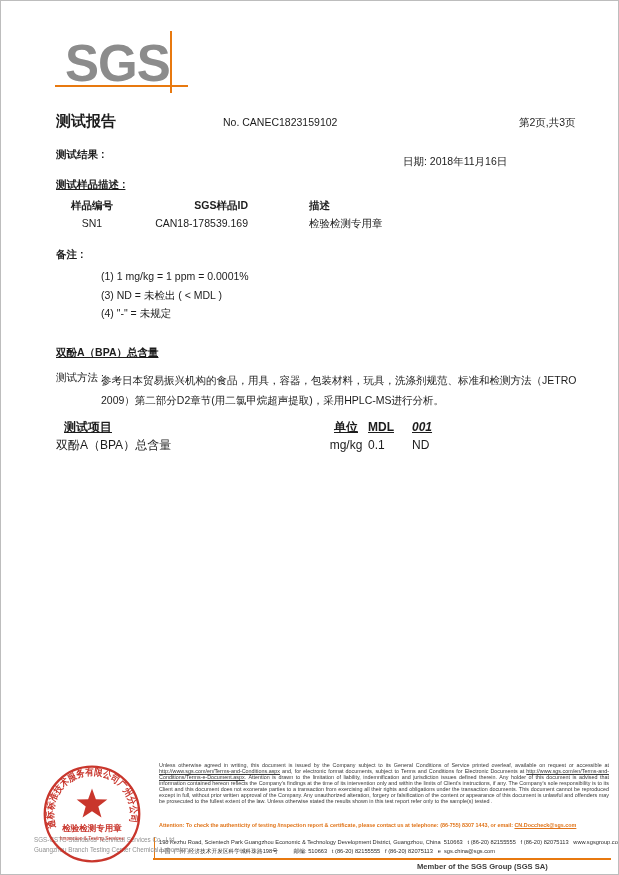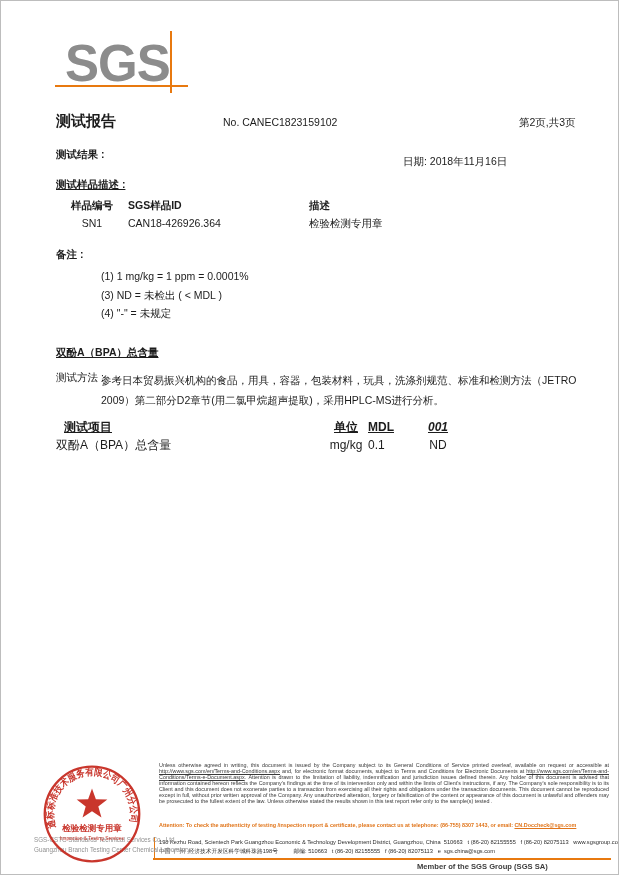--- a/index.html
+++ b/index.html
@@ -18,31 +18,31 @@
   
   .report-title { font-size:15px; font-weight:bold; }
   .hdr { font-size:10.5px; }
 
   .body-txt { font-size:10.5px; }
 
   
   .stable { border-collapse:collapse; font-size:10.5px; }
   .stable td { padding:0 0 4px 0; vertical-align:top; }
   .c1 { width:72px; text-align:center; }
-  .c2 { width:120px; text-align:left; }
+  .c2 { width:120px; text-align:right; }
   .c3 { padding-left:61px !important; text-align:left; }
 
   .remarks div { line-height:18.5px; }
 
   
   .rrow { display:flex; line-height:18px; font-size:12px; }
   .r-item { width:268px; }
   .r-unit { width:44px; text-align:center; }
   .r-mdl  { width:44px; }
-  .r-001  { width:52px; text-align:center; }
+  .r-001  { width:52px; }
 
   
   .fine { font-size:5.4px; line-height:5.95px; text-align:justify; color:#3a3a3a; }
   .attn { font-size:5.4px; line-height:5.95px; font-weight:bold; color:#e07419; }
   .attn .u { color:#e07419; }
   .addr { font-size:5.7px; color:#2e2e2e; white-space:pre; }
   .company { font-size:6.3px; color:#929292; line-height:10px; }
   .member { font-size:7.6px; color:#3c3c3c; font-weight:600; }
   .vlinesep { width:1px; background:#e8790f; }
   .orline { background:#e8790f; height:1.5px; }
@@ -68,21 +68,21 @@
 
   <table class="abs stable" style="left:55px; top:198px;">
     <tbody>
         <tr>
       <td class="c1 b">样品编号</td>
       <td class="c2 b">SGS样品ID</td>
       <td class="c3 b">描述</td>
     </tr>
     <tr>
       <td class="c1">SN1</td>
-      <td class="c2">CAN18-426926.364</td>
+      <td class="c2">CAN18-178539.169</td>
       <td class="c3">检验检测专用章</td>
     </tr>
   </tbody>
     </table>
 
   <div class="abs body-txt b" style="left:55px; top:247px;">备注 :</div>
   <div class="abs body-txt remarks" style="left:100px; top:266px;">
     <div>(1) 1 mg/kg = 1 ppm = 0.0001%</div>
     <div>(3) ND = 未检出 ( &lt; MDL )</div>
     <div>(4) "-" = 未规定</div>

